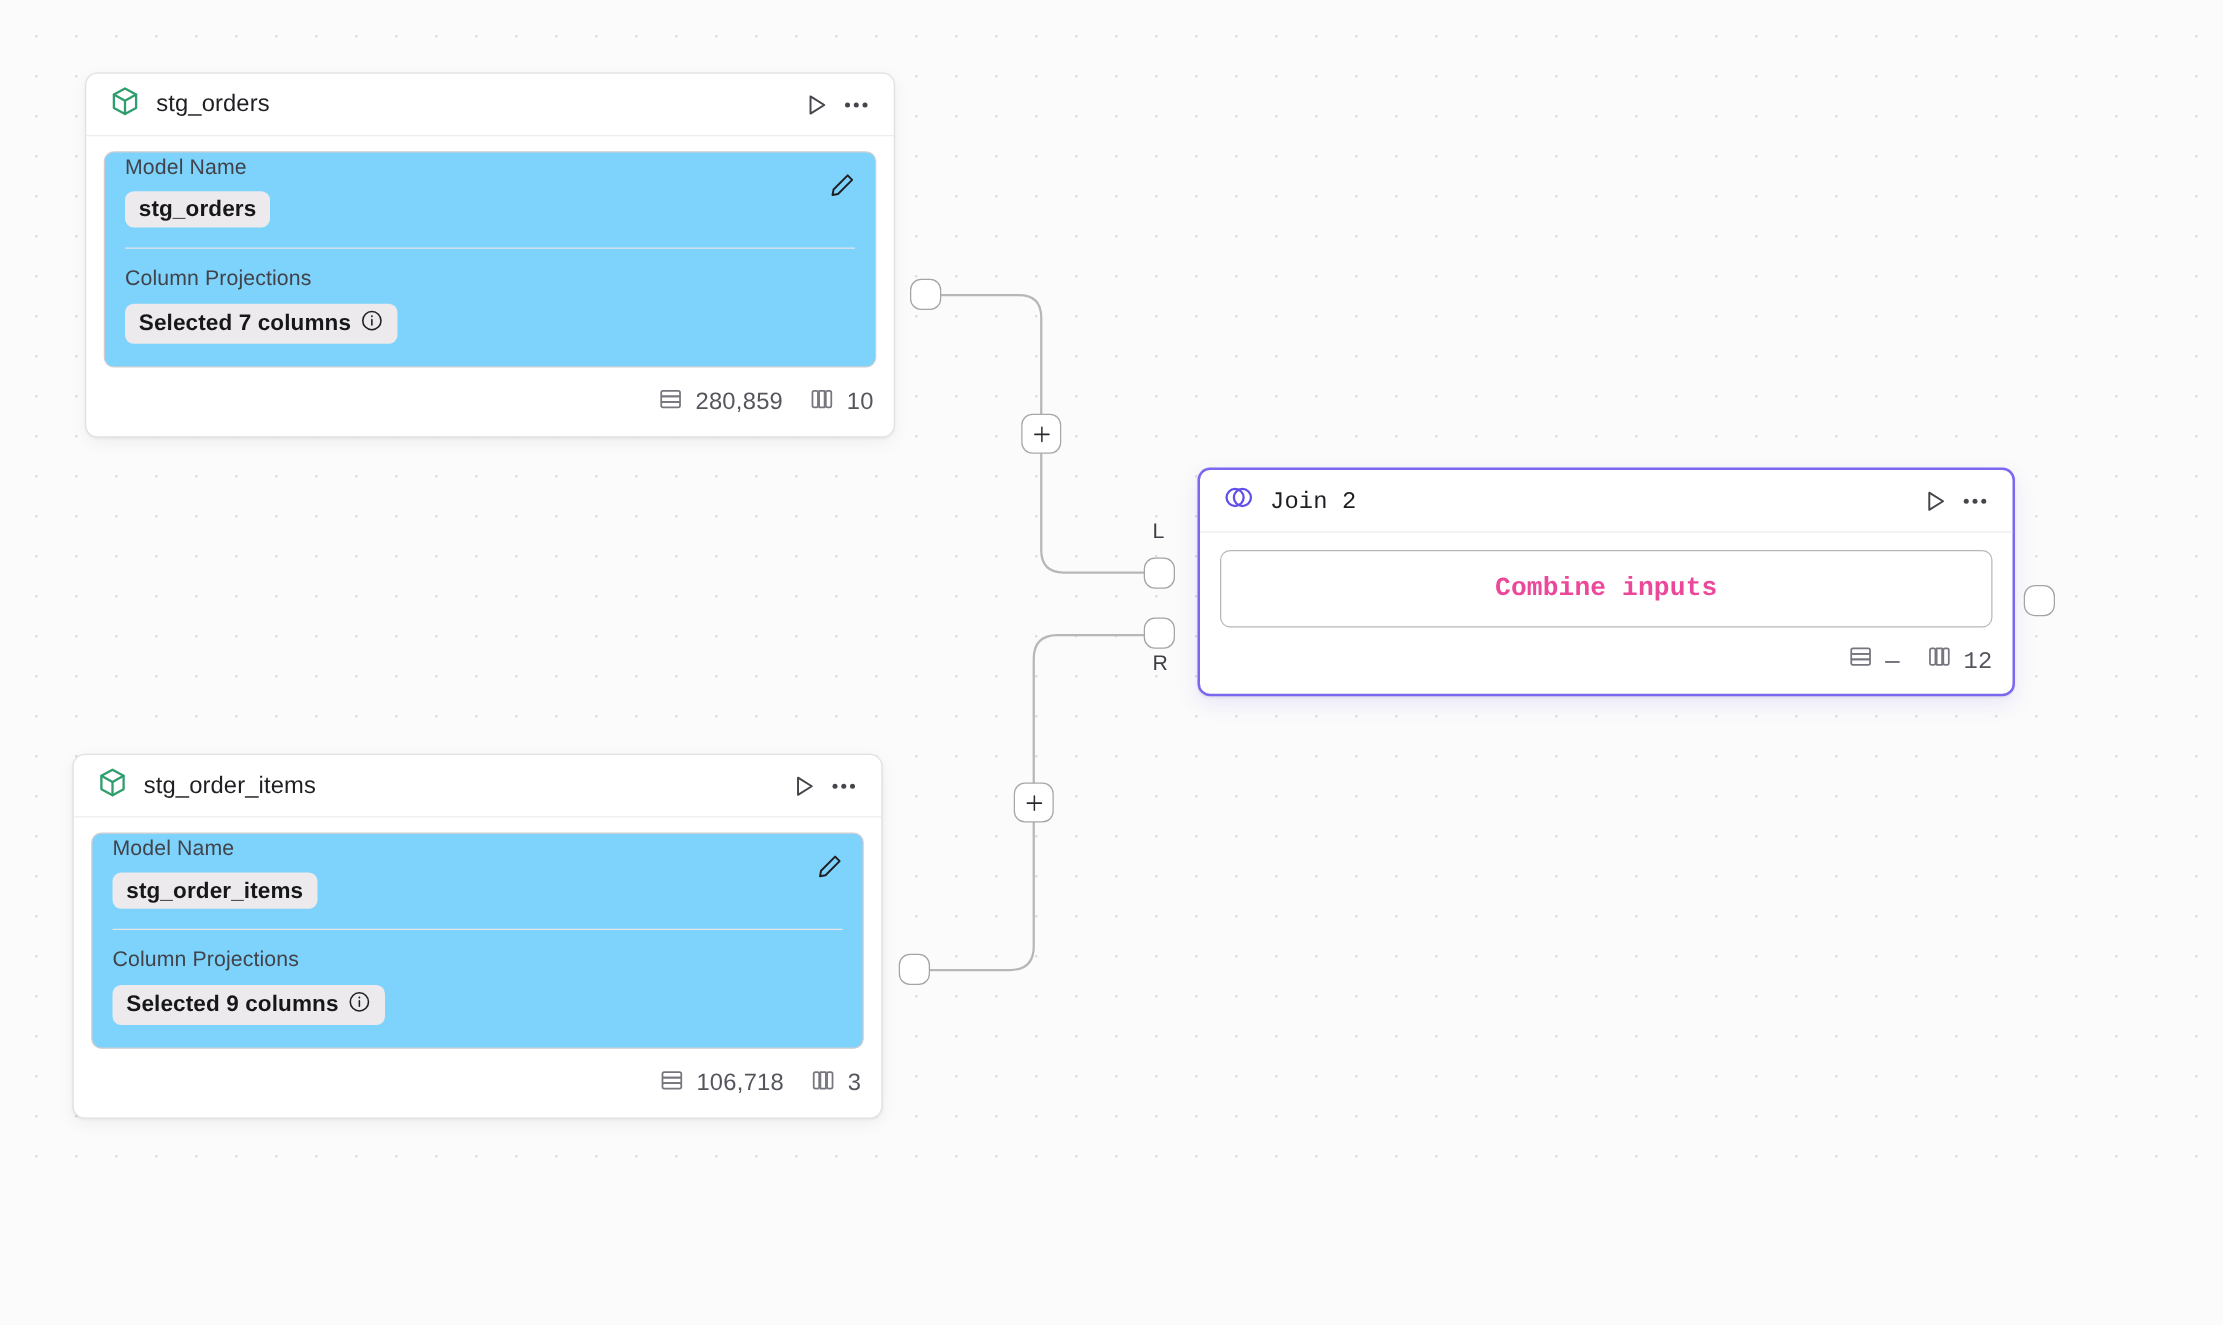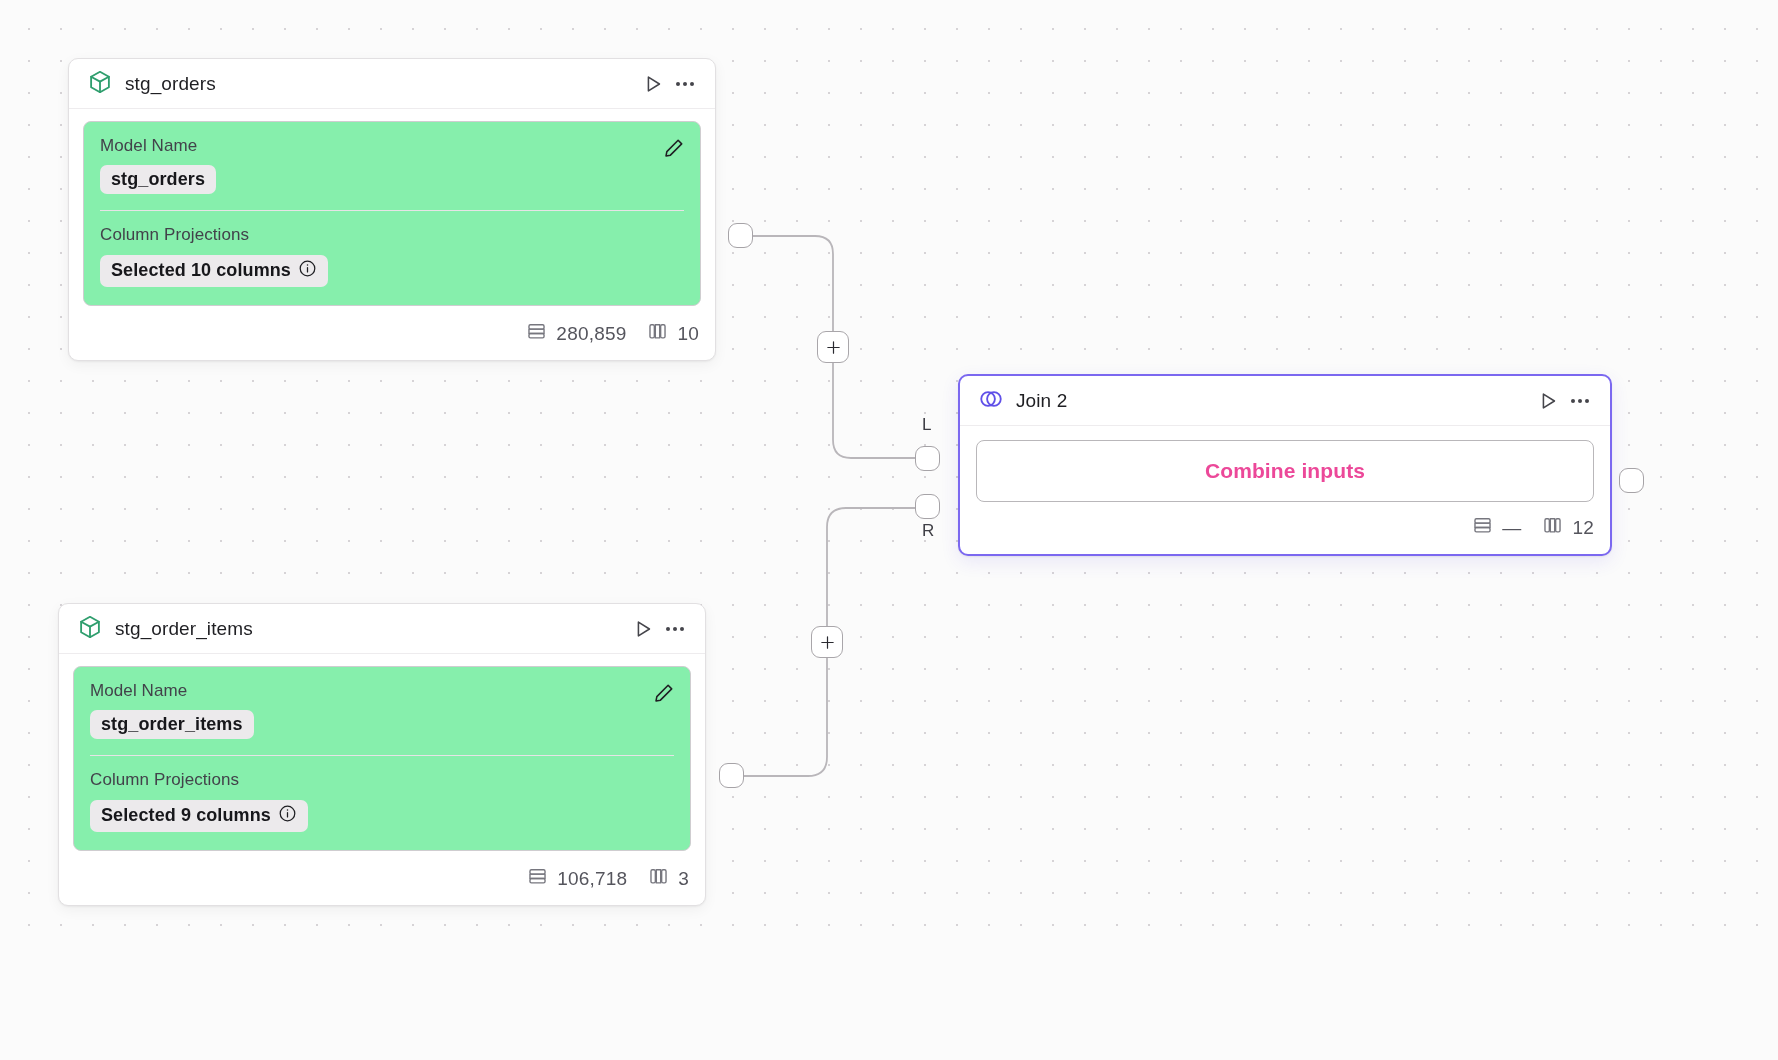--- a/index.html
+++ b/index.html
@@ -36,20 +36,21 @@
   .node {
     position: absolute;
     background: #ffffff;
     border: 1px solid #e2e0e2;
     border-radius: 10px;
     box-shadow: 0 1px 2px rgba(16,16,20,.05), 0 4px 14px rgba(16,16,20,.05);
   }
   .node.selected {
     border: 2px solid #7b68f0;
     box-shadow: 0 1px 2px rgba(16,16,20,.06), 0 6px 18px rgba(80,60,220,.10);
+    font-family: Liberation Mono, monospace;
   }
 
   .node-header {
     display: flex;
     align-items: center;
     height: 50px;
     padding: 0 16px 0 18px;
     border-bottom: 1px solid #eeecee;
   }
   .node-title {
@@ -83,23 +84,23 @@
     border-radius: 50%;
     background: #45454b;
   }
 
   
   .node-body { padding: 12px 14px 6px 14px; }
 
   .field-card {
     border: 1px solid #cfcdd0;
     border-radius: 8px;
-    padding: 14px 16px 18px 16px;
+    padding: 2px 16px 18px 16px;
     position: relative;
-    background: #86efac;
+    background: #7dd3fc;
   }
 
   .field-label {
     font-size: 17px;
     color: #42424a;
     line-height: 1.2;
     letter-spacing: .1px;
   }
   .chip {
     display: inline-flex;
@@ -245,21 +246,21 @@
 
         <div class="field-label">Model Name</div>
         <div class="chip">
           <span>stg_orders</span>
         </div>
 
         <div class="field-divider"></div>
 
         <div class="field-label">Column Projections</div>
         <div class="chip">
-          <span>Selected 10 columns</span>
+          <span>Selected 7 columns</span>
           <span>
             <svg width="19" height="19" viewBox="0 0 24 24" fill="none" stroke="#1f1f23" stroke-width="1.6">
               <circle cx="12" cy="12" r="9.2"></circle>
               <path d="M12 11 V16.4" stroke-linecap="round"></path>
               <circle cx="12" cy="7.6" r="0.95" fill="#1f1f23" stroke="none"></circle>
             </svg>
           </span>
         </div>
       </div>
     </div>

